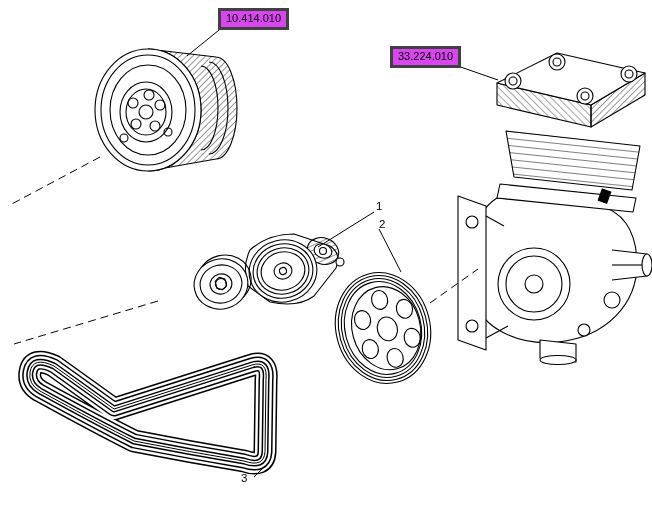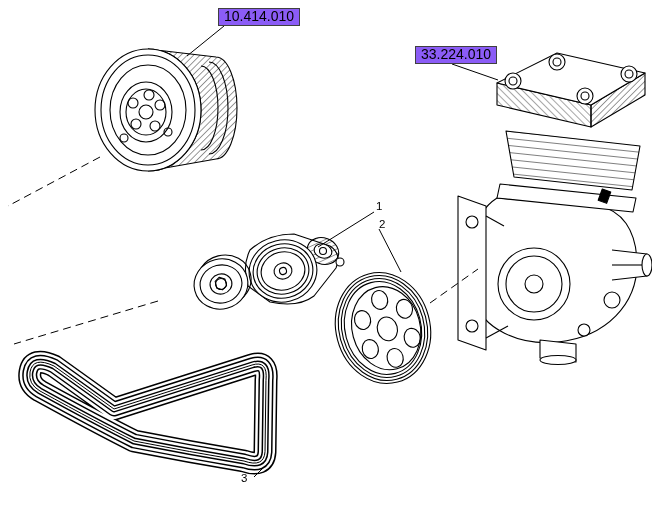--- a/index.html
+++ b/index.html
@@ -1,20 +1,20 @@
 <!DOCTYPE html>
 <html><head>
 <meta charset="utf-8">
 <style>
   html,body{margin:0;padding:0;background:#ffffff}
   .stage{position:relative;width:652px;height:523px;background:#ffffff;
          font-family:"Liberation Sans",sans-serif;overflow:hidden}
   .stage svg{position:absolute;left:0;top:0;display:block}
-  .ref-box{position:absolute;border:1px solid #404040;background:#8b5cf6;color:#000;
-           padding:1px 5px 2px;font-size:14px;line-height:13px;cursor:pointer;white-space:nowrap}
+  .ref-box{position:absolute;border:3px solid #404040;background:#d946ef;color:#000;
+           padding:1px 5px 2px;font-size:11px;line-height:13px;cursor:pointer;white-space:nowrap}
   .callout{position:absolute;color:#000;font-size:11.5px;line-height:12px;cursor:pointer}
 </style>
 </head>
 <body>
 
 <div class="stage">
 
   <svg width="652" height="523" viewBox="0 0 652 523">
     <defs>
       <pattern id="hatch45" width="4.5" height="4.5" patternUnits="userSpaceOnUse" patternTransform="rotate(45)">
@@ -156,21 +156,21 @@
       <line x1="224" y1="26" x2="187" y2="56"></line>
       <line x1="452" y1="64" x2="498" y2="80"></line>
       <line x1="374" y1="212" x2="318" y2="247"></line>
       <line x1="379" y1="229" x2="401" y2="272"></line>
       <line x1="254" y1="477" x2="264" y2="467"></line>
     </g>
   </svg>
 
   <div class="ref-box" style="left:218px;top:8px">10.414.010</div>
 
-  <div class="ref-box" style="left:415px;top:46px">33.224.010</div>
+  <div class="ref-box" style="left:390px;top:46px">33.224.010</div>
 
   <div class="callout" style="left:376px;top:200px">1</div>
 
   <div class="callout" style="left:379px;top:218px">2</div>
 
   <div class="callout" style="left:241px;top:472px">3</div>
 
 </div>
 
 </body></html>

